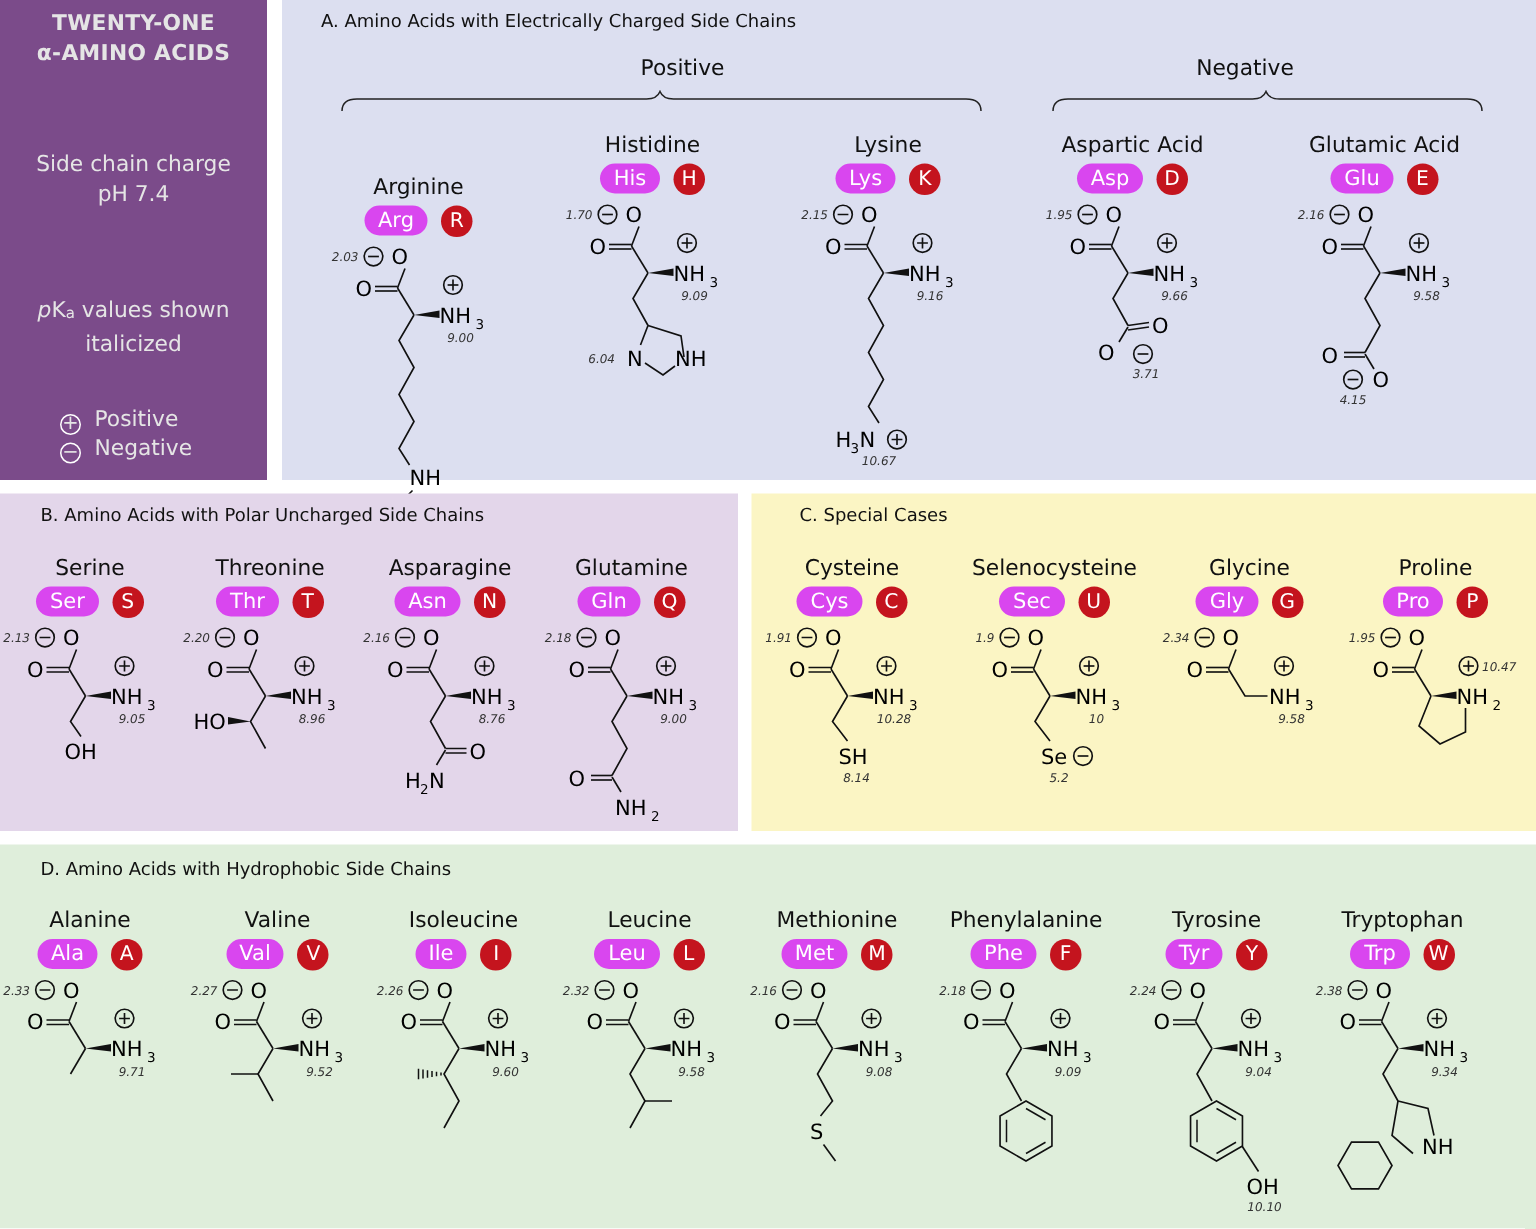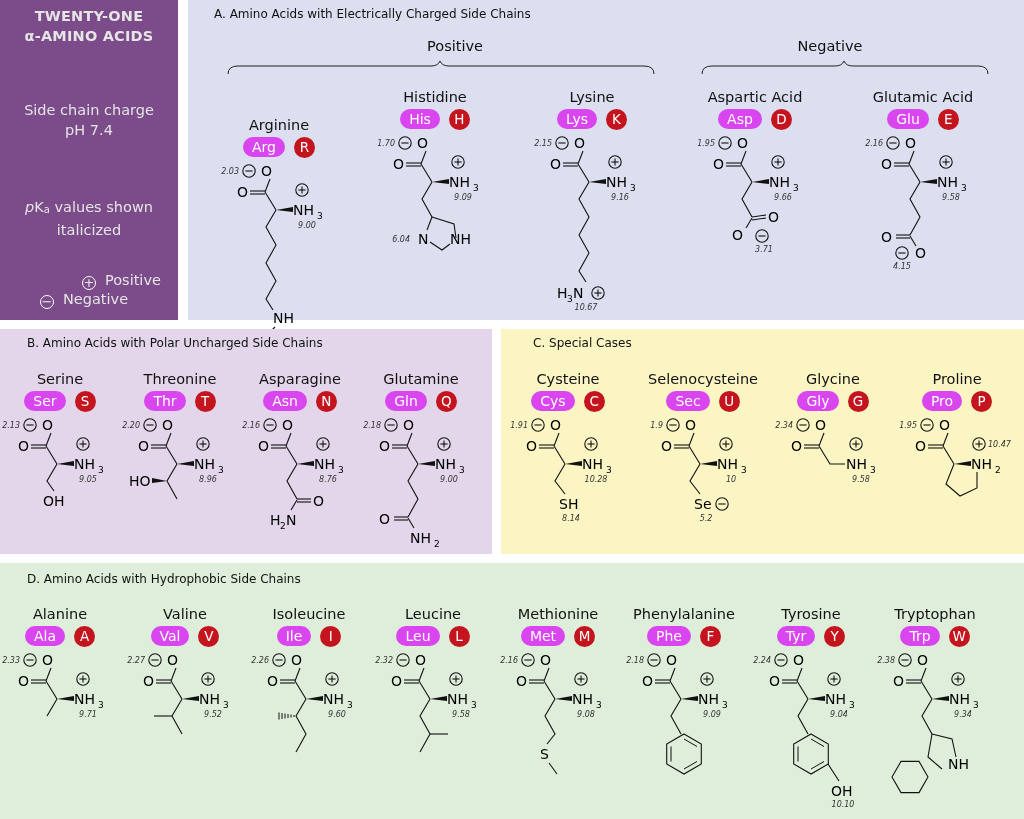--- a/index.html
+++ b/index.html
@@ -37,21 +37,21 @@
     <div>α-AMINO ACIDS</div>
   </div>
   <div class="t2">
     <div>Side chain charge</div>
     <div>pH 7.4</div>
   </div>
   <div class="t3">
     <div><i>p</i><span>K</span><sub>a</sub><span> values shown</span></div>
     <div>italicized</div>
   </div>
-  <div class="lg" style="top:271px;margin-left:42px;">
+  <div class="lg" style="top:271px;">
     <span class="sym">+</span><span>Positive</span>
   </div>
   <div class="lg" style="top:290px;">
     <span class="sym">−</span><span>Negative</span>
   </div>
 </div>
 
 <div id="panelA" class="panel">
   <div class="ptitle" style="left:26px;top:7px;">A. Amino Acids with Electrically Charged Side Chains</div>
   <div class="grp" style="left:207px;top:38px;width:120px;">Positive</div>

